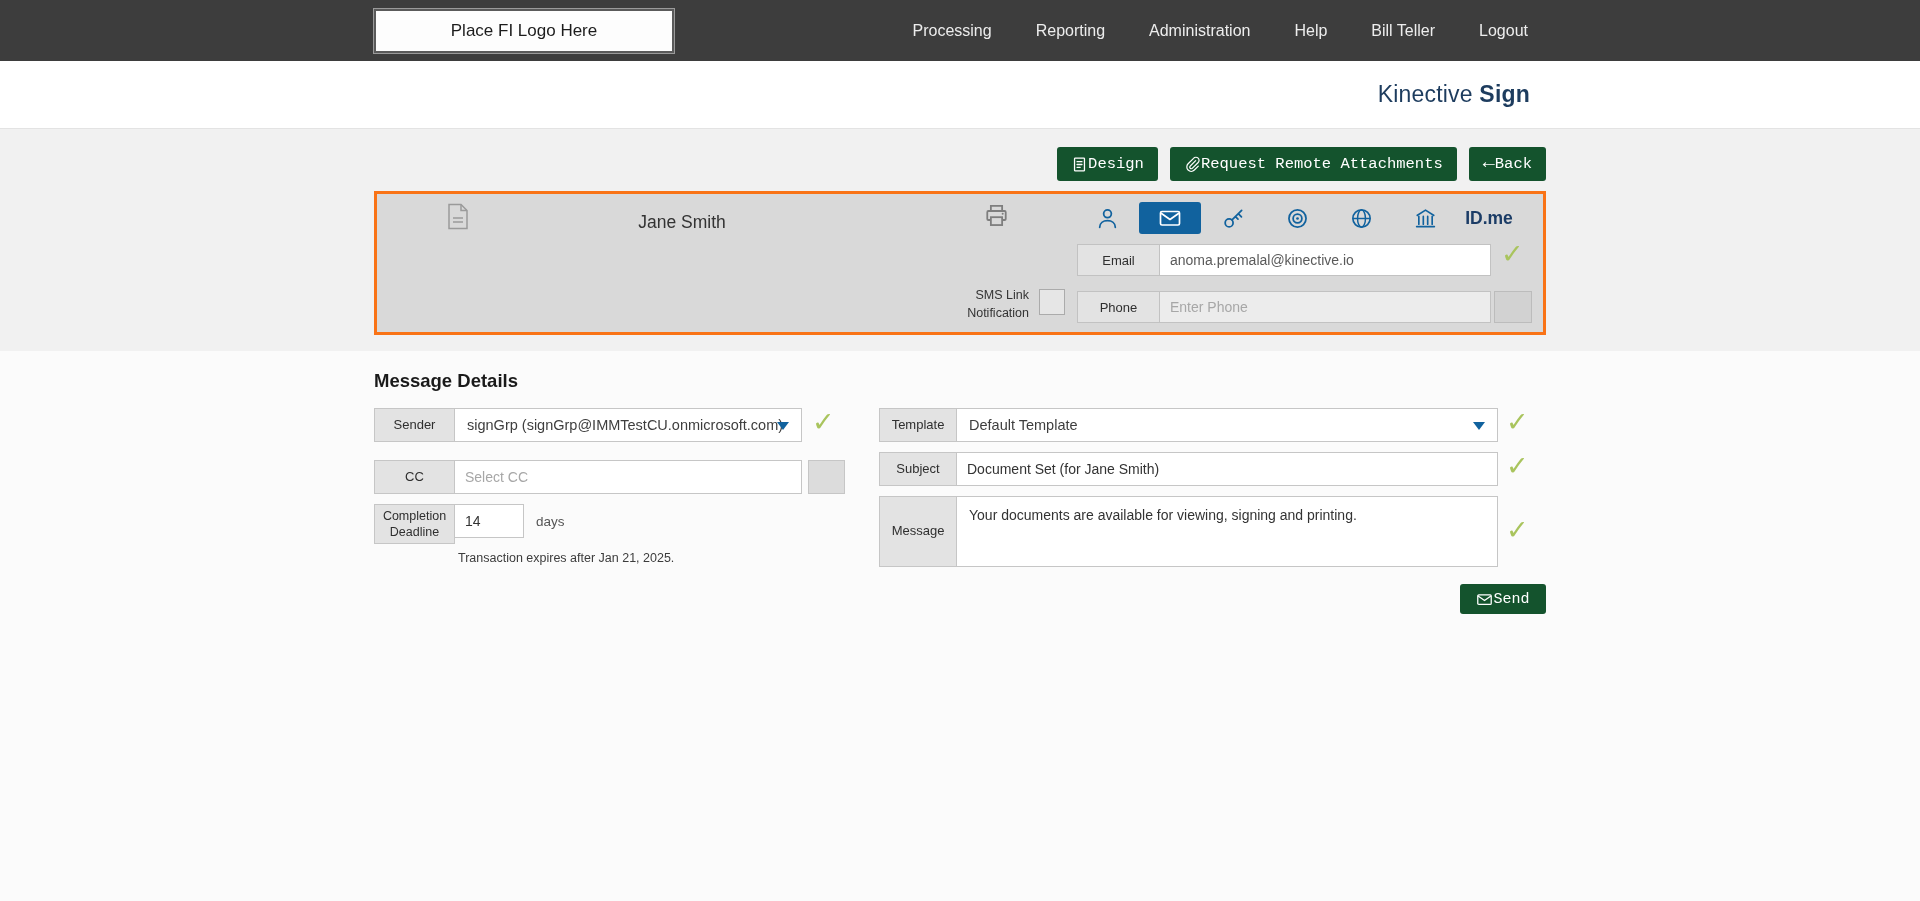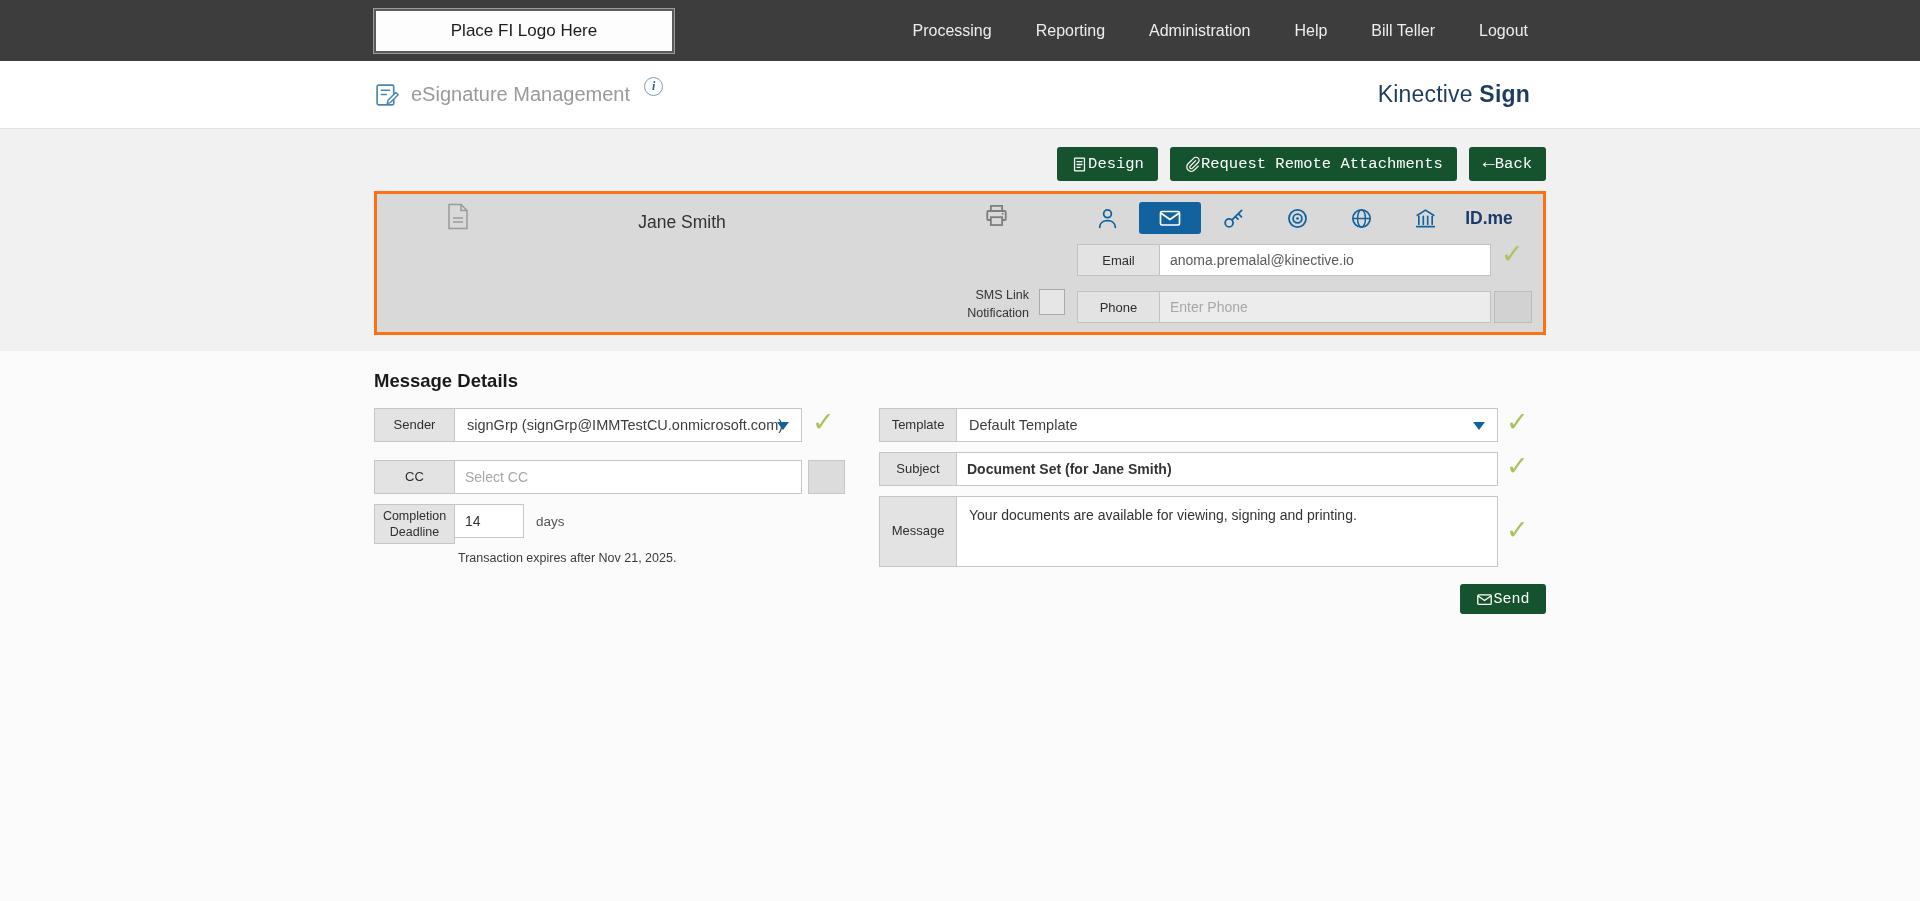--- a/index.html
+++ b/index.html
@@ -124,21 +124,21 @@
   .dl-label { left:0; top:96px; width:81px; height:40px; font-size:12.5px; padding:0 9px; }
   .dl-input { left:80px; top:96px; width:70px; height:34px; }
   .dl-unit { position:absolute; left:162px; top:96px; height:34px; display:flex;
     align-items:center; font-size:13.5px; color:#555; }
   .expiry-note { position:absolute; left:84px; top:143px; font-size:12.5px; color:#3c3c3c; }
 
   .tpl-label { left:505px; top:0; width:78px; height:34px; }
   .tpl-field { left:582px; top:0; width:542px; height:34px; }
   .tpl-check { left:1132px; top:-2px; }
   .subj-label { left:505px; top:44px; width:78px; height:34px; }
-  .subj-input { left:582px; top:44px; width:542px; height:34px;font-weight:bold; }
+  .subj-input { left:582px; top:44px; width:542px; height:34px; }
   .subj-check { left:1132px; top:42px; }
   .msg-label { left:505px; top:88px; width:78px; height:71px; }
   .msg-textarea { left:582px; top:88px; width:542px; height:71px; resize:none;
     padding:8px 12px; line-height:1.45; }
   .msg-check { left:1132px; top:106px; }
   .send-btn { position:absolute; left:1086px; top:176px; width:86px; height:30px;
     justify-content:center; padding:0 10px; font-size:15px; }
 
   svg { display:block; }
 </style>
@@ -156,31 +156,20 @@
       <span class="nav-item">Administration</span>
       <span class="nav-item">Help</span>
       <span class="nav-item">Bill Teller</span>
       <span class="nav-item">Logout</span>
     </div>
   </div>
 </div>
 
 <div class="header">
   <div class="container">
-    <div class="title-group">
-      <span>
-        <svg viewBox="0 0 26 26" width="27" height="27">
-            <rect x="3" y="4" width="16" height="19" rx="1.5" fill="none" stroke="#4a86b4" stroke-width="1.6"></rect>
-            <path d="M7 9h8M7 13h5" stroke="#4a86b4" stroke-width="1.4" stroke-linecap="round" fill="none"></path>
-            <path d="M13.5 18.5l7.5-7.5 2.3 2.3-7.5 7.5-3.1.8z" fill="#ffffff" stroke="#4a86b4" stroke-width="1.4" stroke-linejoin="round"></path>
-          </svg>
-      </span>
-      <span class="page-title">eSignature Management</span>
-      <span class="info-badge">i</span>
-    </div>
     <div class="brand">
       <span>Kinective</span>
       <span class="bold">Sign</span>
     </div>
   </div>
 </div>
 
 <div class="band">
   <div class="container">
     <div class="toolbar">
@@ -296,21 +285,21 @@
       </div>
       <span class="check abs-check sender-check">✓</span>
 
       <div class="flabel cc-label">CC</div>
       <input class="finput cc-input" placeholder="Select CC" style="">
       <div class="cc-disabled"></div>
 
       <div class="flabel dl-label">Completion Deadline</div>
       <input class="finput dl-input" value="14" style="">
       <div class="dl-unit">days</div>
-      <div class="expiry-note">Transaction expires after Nov 21, 2025.</div>
+      <div class="expiry-note">Transaction expires after Jan 21, 2025.</div>
 
       <div class="flabel tpl-label">Template</div>
       <div class="ffield tpl-field">
         <span>Default Template</span>
         <span class="caret"></span>
       </div>
       <span class="check abs-check tpl-check">✓</span>
 
       <div class="flabel subj-label">Subject</div>
       <input class="finput subj-input" value="Document Set (for Jane Smith)" style="">

